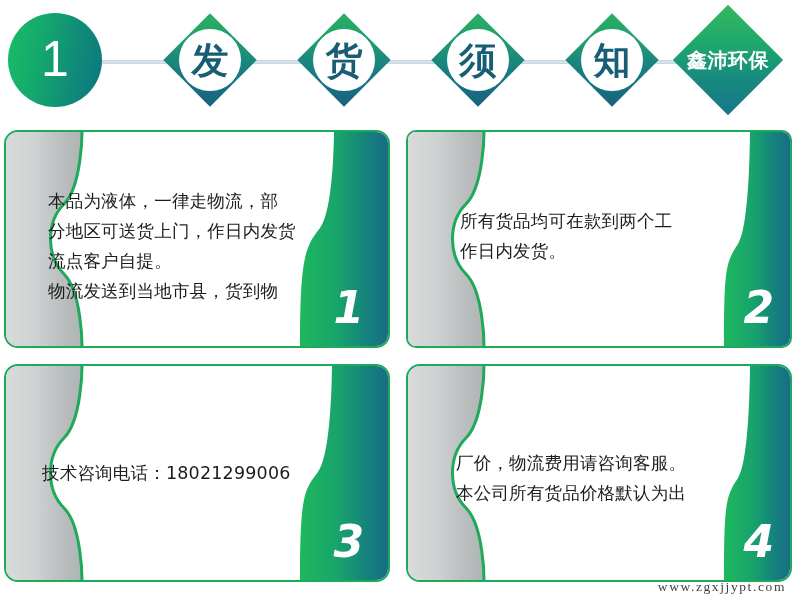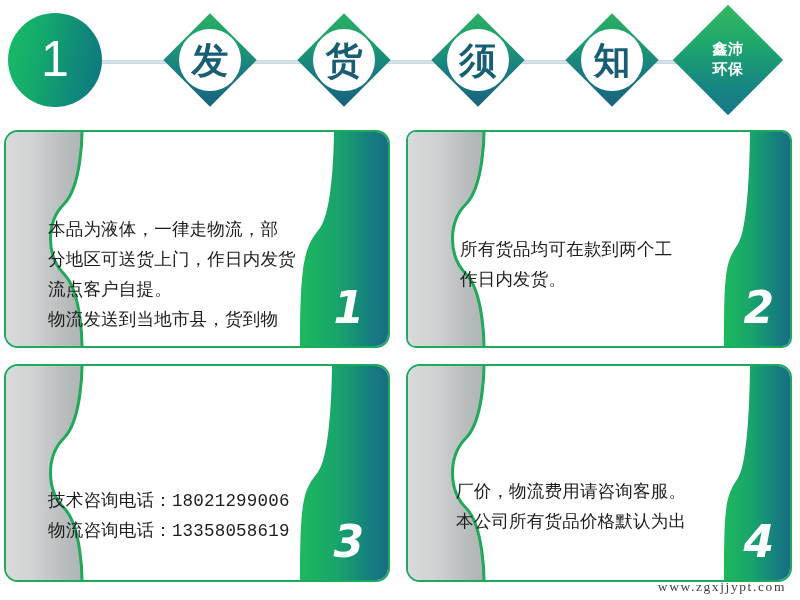--- a/index.html
+++ b/index.html
@@ -117,25 +117,24 @@
     transform: rotate(45deg);
     background: linear-gradient(135deg, #35b65f 0%, #1fa86d 35%, #16887f 70%, #197589 100%);
   }
   #brand-diamond-text {
     position: absolute;
     left: 0;
     top: 0;
     width: 110px;
     height: 110px;
     display: flex;
-    flex-direction: column;
     align-items: center;
     justify-content: center;
     color: #ffffff;
-    font-size: 15px;
+    font-size: 20px;
     font-weight: 700;
     line-height: 1.32;
     letter-spacing: 0.5px;
     font-family: "DejaVu Sans", "Liberation Sans", sans-serif;
   }
 
   
   #cards-grid {
     position: absolute;
     left: 0;
@@ -194,37 +193,35 @@
   .card-number-narrow{ right: 16px; }
 
   .card-text {
     position: absolute;
     z-index: 3;
     color: #1c1c1c;
     font-size: 17.5px;
     line-height: 1.72;
     font-family: "DejaVu Sans", "Liberation Sans", sans-serif;
     letter-spacing: 0.2px;
-    margin-top: 28px;
   }
   .card-text-a {
     left: 42px;
     right: 72px;
     top: 54px;
   }
   .card-text-b {
     left: 52px;
     right: 82px;
     top: 74px;
   }
   .card-text-c {
-    left: 42px;
+    left: 36px;
     right: 68px;
     top: 92px;
-    font-family: Liberation Mono, monospace;
   }
   .card-text-d {
     left: 48px;
     right: 78px;
     top: 82px;
   }
   .card-text p { margin: 0; }
 
   
   #watermark {
@@ -356,21 +353,20 @@
         <path d="M76,0 C76,0 76,54 58,72 C40,90 40,124 58,142 C76,160 76,214 76,214" fill="none" stroke="#1fa95b" stroke-width="3"></path>
       </svg>
     </div>
     <div class="card-right-panel card-right-wide">
       <svg viewBox="0 0 98 214" preserveAspectRatio="none" aria-hidden="true">
         <path d="M98,0 L42,0 C42,0 42,88 28,106 C14,124 10,130 10,214 L98,214 Z" fill="url(#grn1)"></path>
       </svg>
     </div>
     <div class="card-text card-text-c">
       <p>技术咨询电话：18021299006</p>
-      <p>物流咨询电话：13358058619</p>
     </div>
     <div class="card-number card-number-wide">3</div>
   </div>
 
   <div class="card" id="card-4">
     <div class="card-left-strip">
       <svg viewBox="0 0 86 214" preserveAspectRatio="none" aria-hidden="true">
         <path d="M0,0 L76,0 C76,0 76,54 58,72 C40,90 40,124 58,142 C76,160 76,214 76,214 L0,214 Z" fill="url(#silver1)"></path>
         <path d="M76,0 C76,0 76,54 58,72 C40,90 40,124 58,142 C76,160 76,214 76,214" fill="none" stroke="#1fa95b" stroke-width="3"></path>
       </svg>

